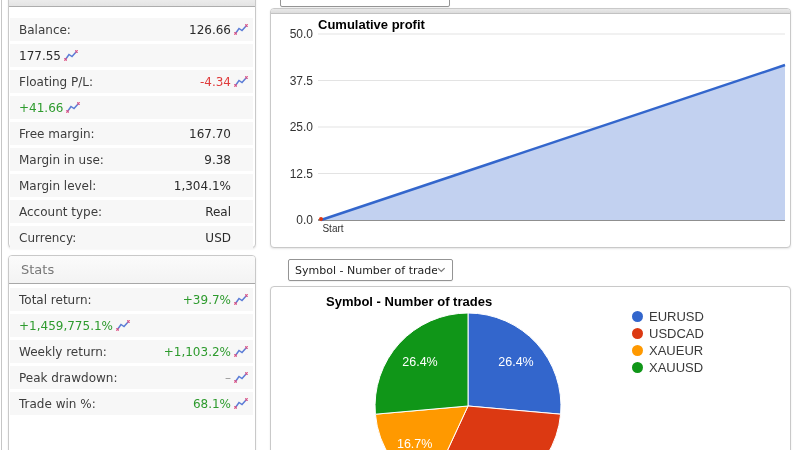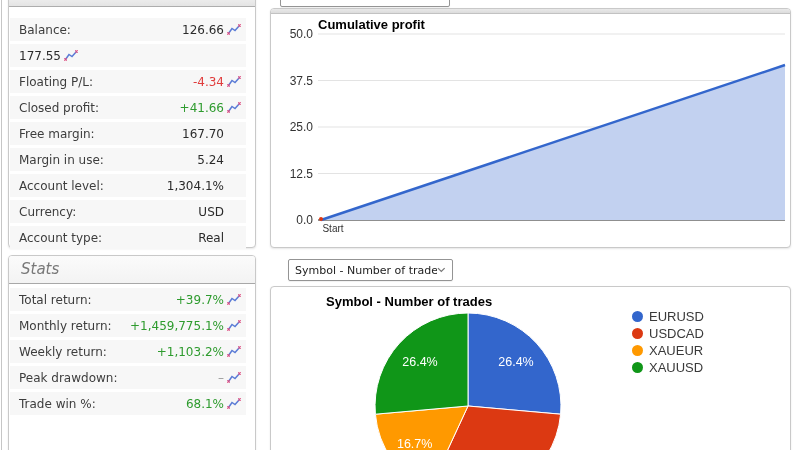--- a/index.html
+++ b/index.html
@@ -11,25 +11,25 @@
   #account-panel{left:8px;top:-6px;width:248px;height:254px;}
   #stats-panel{left:8px;top:255px;width:248px;height:210px;}
   #chart-panel{left:270px;top:8px;width:521px;height:240px;}
   #pie-panel{left:270px;top:286px;width:521px;height:230px;}
   .panel-header-cut{height:11px;background:linear-gradient(#f2f2f2,#e4e4e4);
          border-bottom:1px solid #adadad;border-radius:3px 3px 0 0;}
   .panel-strip{height:4px;background:linear-gradient(#e9e9e9,#dcdcdc);
          border-bottom:1px solid #c2c2c2;border-radius:3px 3px 0 0;}
   .panel-header{height:27px;line-height:27px;background:linear-gradient(#fbfbfb,#f3f3f3);
          border-bottom:1px solid #a8a8a8;border-radius:3px 3px 0 0;
-         color:#787878;font-size:15px;padding-left:12px;font-style:italic;}
+         color:#787878;font-size:13px;padding-left:12px;}
   .rows{padding:0;}
   #account-rows{margin-top:11px;}
   #stats-rows{margin-top:4px;}
-  .row{height:23px;margin:0 9px 3px 1px;background:#f7f7f7;display:flex;align-items:center;
+  .row{height:23px;margin:0 2px 3px 1px;background:#f7f7f7;display:flex;align-items:center;
        font-size:12px;padding:0 5px 0 9px;}
   .row-label{color:#3d3d3d;flex:1 1 auto;white-space:nowrap;}
   .row-value{text-align:center;white-space:nowrap;}
   .icon-slot{width:17px;flex:0 0 17px;display:flex;justify-content:flex-end;align-items:center;}
   .spark{cursor:pointer;}
   .select{position:absolute;height:22px;background:#fff;border:1px solid #949494;border-radius:2px;
           box-sizing:border-box;display:flex;align-items:center;font-size:11px;color:#222;
           padding:0 6px;cursor:pointer;box-shadow:0 1px 1px rgba(0,0,0,0.06);}
   .select .select-text{flex:1 1 auto;white-space:nowrap;overflow:hidden;}
   #top-select{left:280px;top:-15px;width:170px;}
@@ -82,55 +82,54 @@
           <svg class="spark" width="14" height="12" viewBox="0 0 14 12">
             <path d="M1.5 9.5 L5 4.5 L8 6.5 L12.5 1.5" stroke="#5b7cd6" stroke-width="1.5" fill="none"></path>
             <g stroke="#dd4b7f" stroke-width="1.1">
               <path d="M0.3 8.3 L2.7 10.7 M0.3 10.7 L2.7 8.3"></path>
               <path d="M11.3 0.3 L13.7 2.7 M11.3 2.7 L13.7 0.3"></path>
             </g>
           </svg>
         </span>
       </div>
       <div class="row">
-        <span class="row-label">Closed profit:</span>
         <span class="row-value" style="color: rgb(46, 155, 46);">+41.66</span>
         <span class="icon-slot">
           <svg class="spark" width="14" height="12" viewBox="0 0 14 12">
             <path d="M1.5 9.5 L5 4.5 L8 6.5 L12.5 1.5" stroke="#5b7cd6" stroke-width="1.5" fill="none"></path>
             <g stroke="#dd4b7f" stroke-width="1.1">
               <path d="M0.3 8.3 L2.7 10.7 M0.3 10.7 L2.7 8.3"></path>
               <path d="M11.3 0.3 L13.7 2.7 M11.3 2.7 L13.7 0.3"></path>
             </g>
           </svg>
         </span>
       </div>
       <div class="row">
         <span class="row-label">Free margin:</span>
         <span class="row-value" style="color: rgb(43, 43, 43);">167.70</span>
         <span class="icon-slot"></span>
       </div>
       <div class="row">
         <span class="row-label">Margin in use:</span>
-        <span class="row-value" style="color: rgb(43, 43, 43);">5.24</span>
-        <span class="icon-slot"></span>
-      </div>
-      <div class="row">
-        <span class="row-label">Account level:</span>
+        <span class="row-value" style="color: rgb(43, 43, 43);">9.38</span>
+        <span class="icon-slot"></span>
+      </div>
+      <div class="row">
+        <span class="row-label">Margin level:</span>
         <span class="row-value" style="color: rgb(43, 43, 43);">1,304.1%</span>
+        <span class="icon-slot"></span>
+      </div>
+      <div class="row">
+        <span class="row-label">Account type:</span>
+        <span class="row-value" style="color: rgb(43, 43, 43);">Real</span>
         <span class="icon-slot"></span>
       </div>
       <div class="row">
         <span class="row-label">Currency:</span>
         <span class="row-value" style="color: rgb(43, 43, 43);">USD</span>
-        <span class="icon-slot"></span>
-      </div>
-      <div class="row">
-        <span class="row-label">Account type:</span>
-        <span class="row-value" style="color: rgb(43, 43, 43);">Real</span>
         <span class="icon-slot"></span>
       </div>
     </div>
 </section>
 
 <section class="panel" id="stats-panel">
   <div class="panel-header">
     <span>Stats</span>
   </div>
   <div class="rows" id="stats-rows">
@@ -141,21 +140,20 @@
           <svg class="spark" width="14" height="12" viewBox="0 0 14 12">
             <path d="M1.5 9.5 L5 4.5 L8 6.5 L12.5 1.5" stroke="#5b7cd6" stroke-width="1.5" fill="none"></path>
             <g stroke="#dd4b7f" stroke-width="1.1">
               <path d="M0.3 8.3 L2.7 10.7 M0.3 10.7 L2.7 8.3"></path>
               <path d="M11.3 0.3 L13.7 2.7 M11.3 2.7 L13.7 0.3"></path>
             </g>
           </svg>
         </span>
       </div>
       <div class="row">
-        <span class="row-label">Monthly return:</span>
         <span class="row-value" style="color: rgb(46, 155, 46);">+1,459,775.1%</span>
         <span class="icon-slot">
           <svg class="spark" width="14" height="12" viewBox="0 0 14 12">
             <path d="M1.5 9.5 L5 4.5 L8 6.5 L12.5 1.5" stroke="#5b7cd6" stroke-width="1.5" fill="none"></path>
             <g stroke="#dd4b7f" stroke-width="1.1">
               <path d="M0.3 8.3 L2.7 10.7 M0.3 10.7 L2.7 8.3"></path>
               <path d="M11.3 0.3 L13.7 2.7 M11.3 2.7 L13.7 0.3"></path>
             </g>
           </svg>
         </span>

